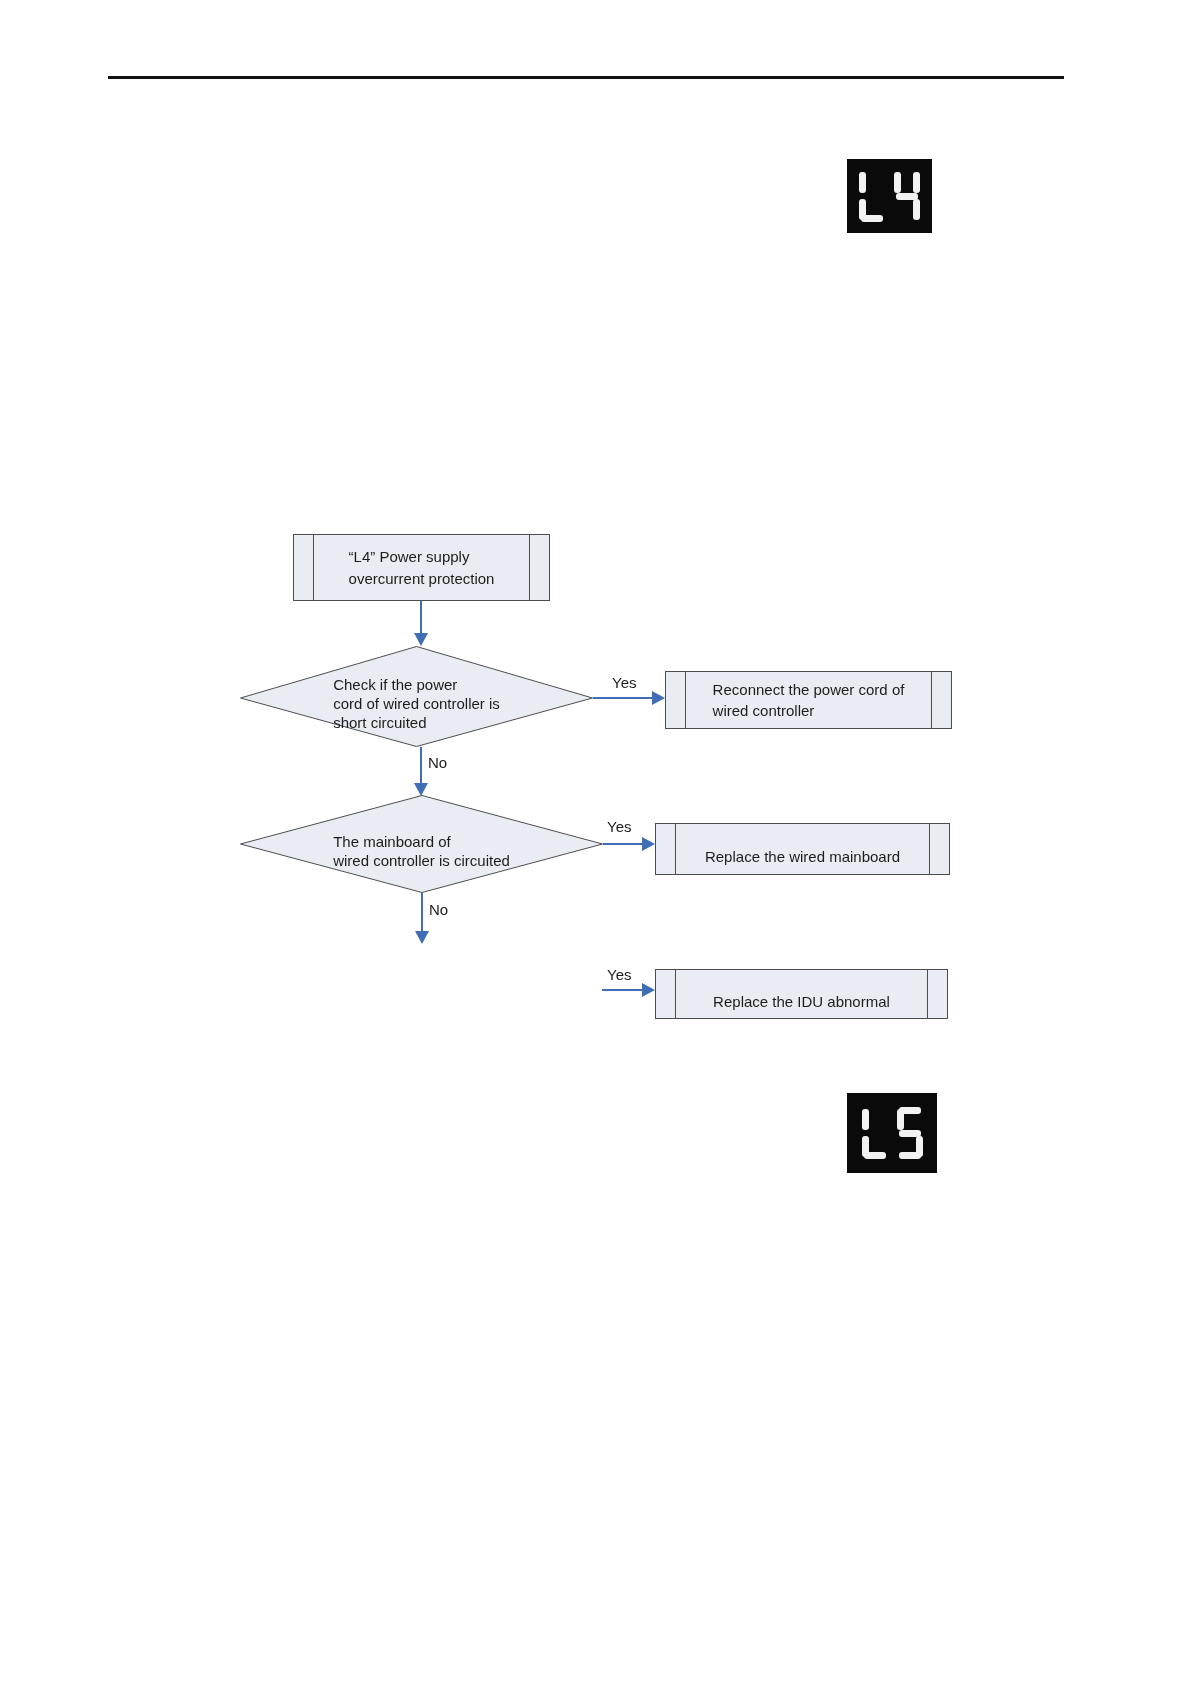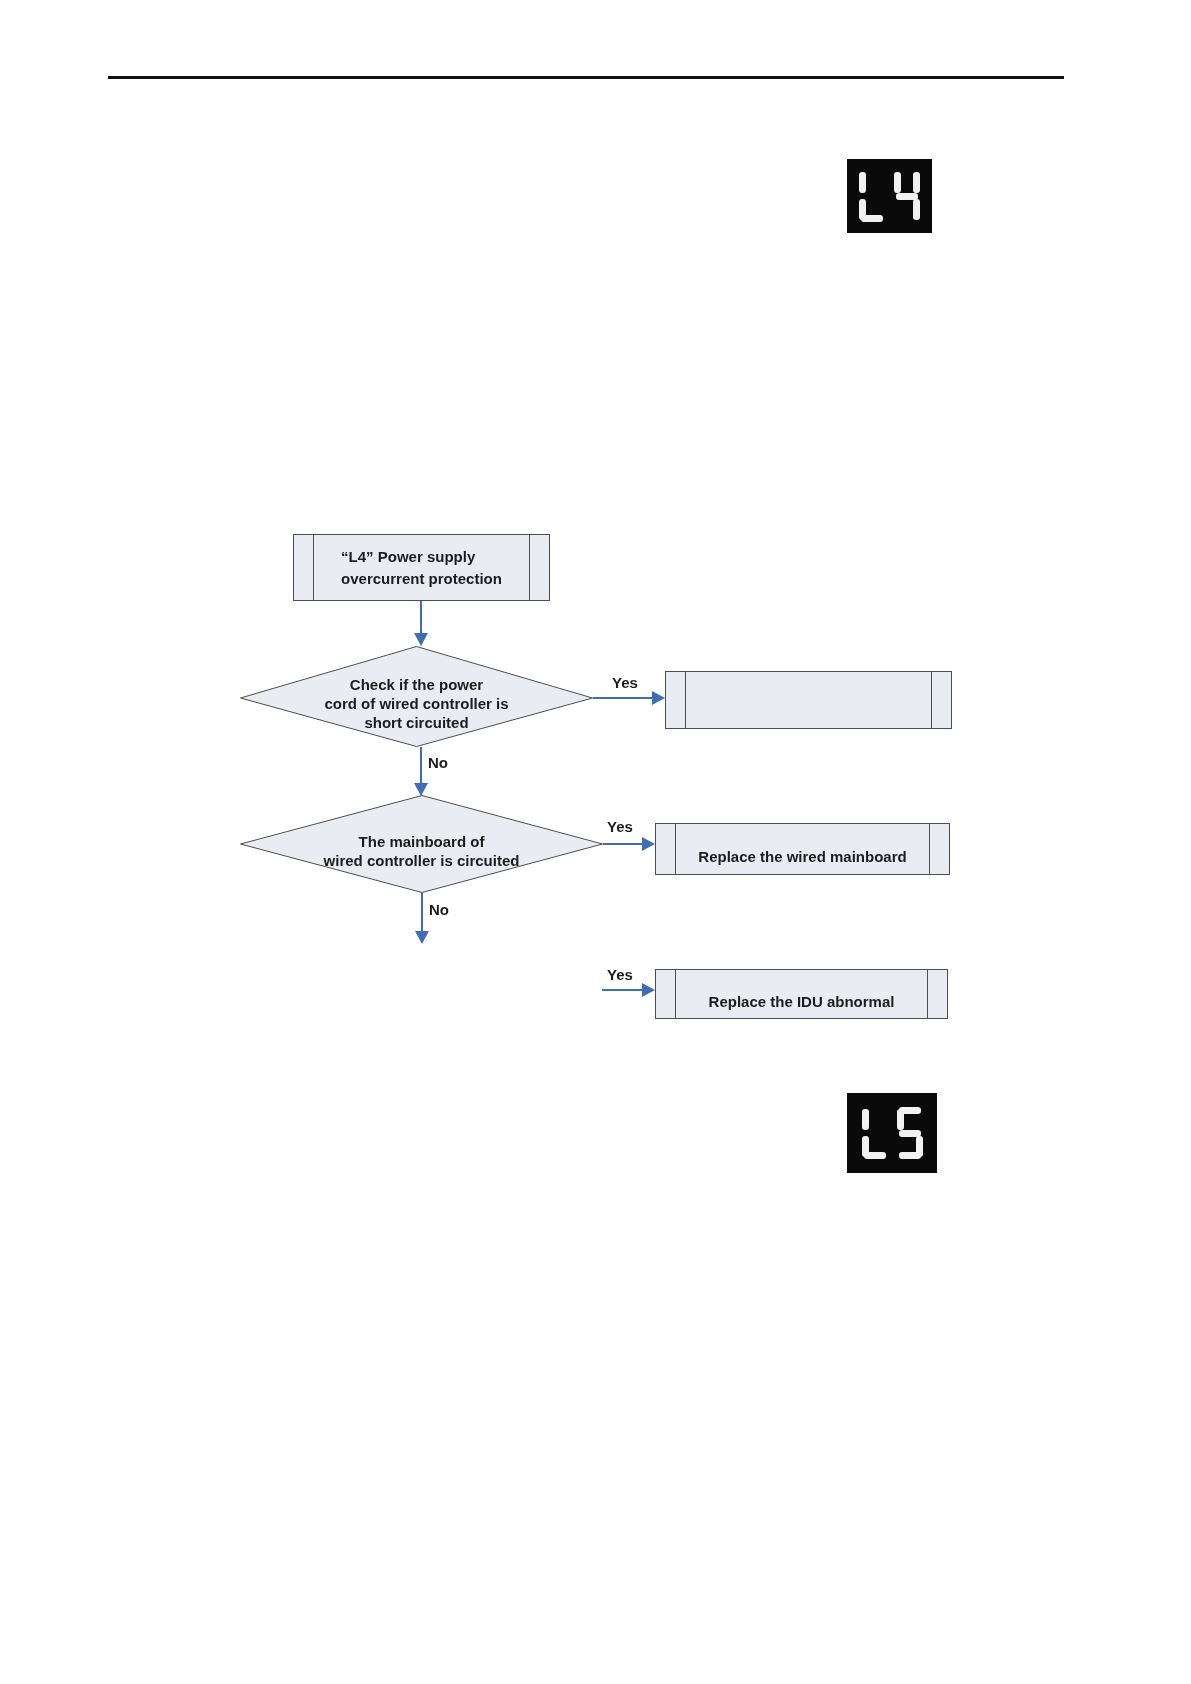--- a/index.html
+++ b/index.html
@@ -14,21 +14,20 @@
   * { margin: 0; padding: 0; box-sizing: border-box; }
   html, body { background: #ffffff; }
   .page {
     position: relative;
     width: 1064px;
     height: 1684px;
     background: #ffffff;
     font-family: "Liberation Sans", "DejaVu Sans", sans-serif;
     color: var(--text-color);
     overflow: hidden;
-    font-weight: bold;
   }
   .top-rule {
     position: absolute;
     left: 108px; top: 76px;
     width: 982px; height: 3px;
     background: var(--rule-color);
   }
   
   .seg-display {
     position: absolute;
@@ -51,21 +50,21 @@
     display: flex;
     align-items: center;
     justify-content: center;
     font-size: 15px;
     line-height: 21px;
   }
   .pp-box .pp-bar-left  { position: absolute; left: 19px;  top: 0; bottom: 0; width: 1px; background: var(--node-border); }
   .pp-box .pp-bar-right { position: absolute; right: 19px; top: 0; bottom: 0; width: 1px; background: var(--node-border); }
   .pp-text { white-space: pre-line; position: relative; z-index: 1; }
   .pp-text.left { text-align: left; }
-  .pp-text.center { text-align: center; margin-top: 14px; }
+  .pp-text.center { text-align: left; margin-top: 14px; }
   #start-node { left: 293px; top: 534px; width: 257px; height: 67px; line-height: 22px; }
   #action1 { left: 665px; top: 671px; width: 287px; height: 58px; }
   #action2 { left: 655px; top: 823px; width: 295px; height: 52px; }
   #action3 { left: 655px; top: 969px; width: 293px; height: 50px; }
 
   .diamond {
     position: absolute;
     display: flex;
     align-items: center;
     justify-content: center;
@@ -141,20 +140,22 @@
 short circuited</div>
   </div>
 
   <div class="edge-label" style="left:612px; top:674px;">Yes</div>
   <div class="hline" style="left:593px; top:697px; width:59px;"></div>
   <div class="arrow-right" style="left:652px; top:691px;"></div>
 
   <div class="pp-box" id="action1">
     <div class="pp-bar-left"></div>
     <div class="pp-bar-right"></div>
+    <div class="pp-text left">Reconnect the power cord of
+wired controller</div>
   </div>
 
   <div class="edge-label" style="left:428px; top:754px;">No</div>
   <div class="vline" style="left:420px; top:747px; height:36px;"></div>
   <div class="arrow-down" style="left:414px; top:783px;"></div>
 
   <div class="diamond" id="decision2">
     <svg viewBox="0 0 363 98" preserveAspectRatio="none">
       <polygon points="182,0.5 362.5,49 182,97.5 0.5,49" vector-effect="non-scaling-stroke"></polygon>
     </svg>

